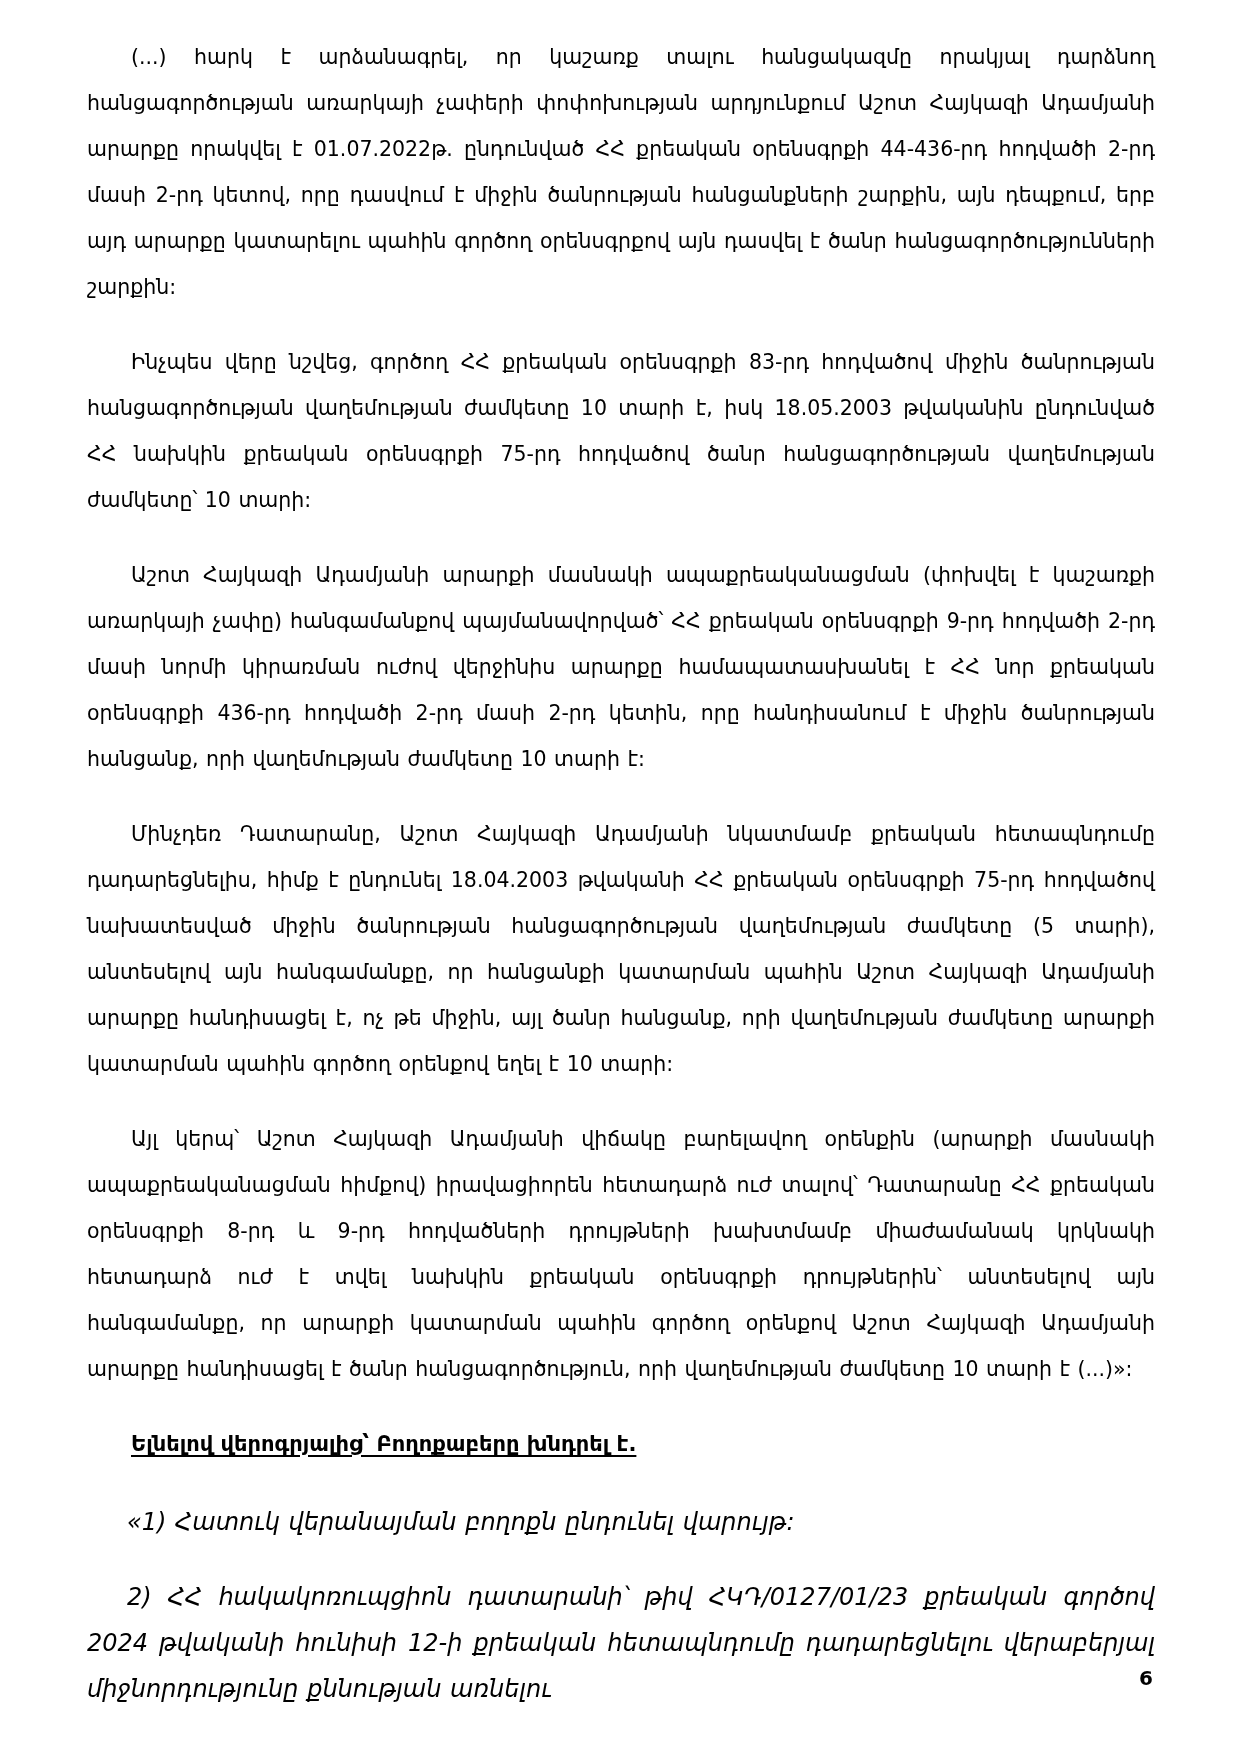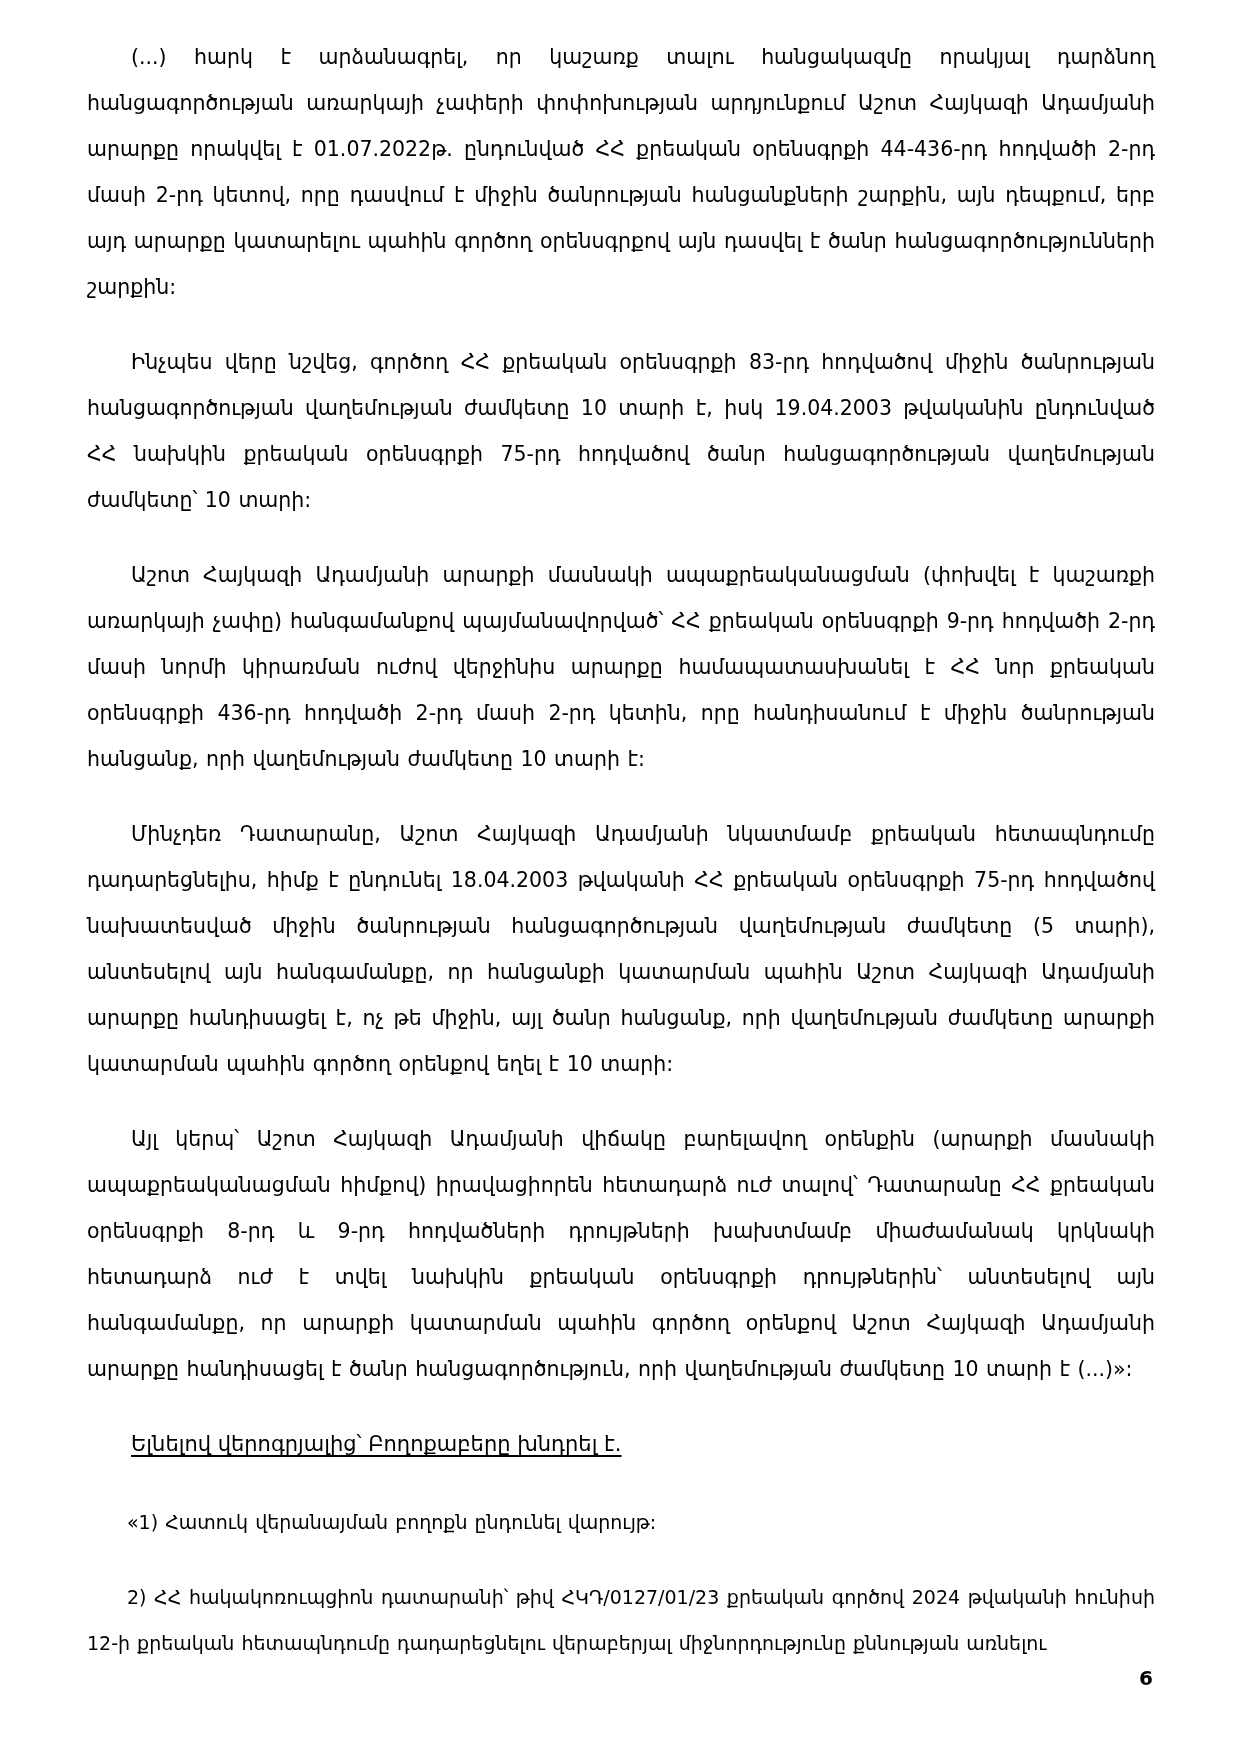--- a/index.html
+++ b/index.html
@@ -21,31 +21,32 @@
     font-size: 20.5px;
     line-height: 46px;
     text-align: justify;
     text-align-last: left;
     text-indent: 44px;
     margin: 0 0 29px 0;
     word-spacing: 1px;
   }
   .section-heading {
     font-style: normal;
-    font-weight: normal;
+    font-weight: bold;
     text-decoration: underline;
     text-decoration-thickness: 2px;
     text-underline-offset: 4px;
     font-size: 21px;
     line-height: 46px;
     text-indent: 44px;
     margin: 16px 0 32px 0;
   }
   .quote-par {
-    font-size: 19px;
+    font-style: italic;
+    font-size: 24px;
     line-height: 46px;
     text-align: justify;
     text-align-last: left;
     text-indent: 40px;
     margin: 0 0 29px 0;
     word-spacing: 1px;
   }
   .page-number {
     position: absolute;
     top: 1664px;
@@ -53,21 +54,21 @@
     font-style: normal;
     font-weight: bold;
     font-size: 20px;
     line-height: 28px;
   }
 </style>
 </head>
 <body>
 
 <p class="body-par">(...) հարկ է արձանագրել, որ կաշառք տալու հանցակազմը որակյալ դարձնող հանցագործության առարկայի չափերի փոփոխության արդյունքում Աշոտ Հայկազի Ադամյանի արարքը որակվել է 01.07.2022թ. ընդունված ՀՀ քրեական օրենսգրքի 44-436-րդ հոդվածի 2-րդ մասի 2-րդ կետով, որը դասվում է միջին ծանրության հանցանքների շարքին, այն դեպքում, երբ այդ արարքը կատարելու պահին գործող օրենսգրքով այն դասվել է ծանր հանցագործությունների շարքին:</p>
-<p class="body-par">Ինչպես վերը նշվեց, գործող ՀՀ քրեական օրենսգրքի 83-րդ հոդվածով միջին ծանրության հանցագործության վաղեմության ժամկետը 10 տարի է, իսկ 19.04.2003 թվականին ընդունված ՀՀ նախկին քրեական օրենսգրքի 75-րդ հոդվածով ծանր հանցագործության վաղեմության ժամկետը՝ 10 տարի:</p>
+<p class="body-par">Ինչպես վերը նշվեց, գործող ՀՀ քրեական օրենսգրքի 83-րդ հոդվածով միջին ծանրության հանցագործության վաղեմության ժամկետը 10 տարի է, իսկ 18.05.2003 թվականին ընդունված ՀՀ նախկին քրեական օրենսգրքի 75-րդ հոդվածով ծանր հանցագործության վաղեմության ժամկետը՝ 10 տարի:</p>
 <p class="body-par">Աշոտ Հայկազի Ադամյանի արարքի մասնակի ապաքրեականացման (փոխվել է կաշառքի առարկայի չափը) հանգամանքով պայմանավորված՝ ՀՀ քրեական օրենսգրքի 9-րդ հոդվածի 2-րդ մասի նորմի կիրառման ուժով վերջինիս արարքը համապատասխանել է ՀՀ նոր քրեական օրենսգրքի 436-րդ հոդվածի 2-րդ մասի 2-րդ կետին, որը հանդիսանում է միջին ծանրության հանցանք, որի վաղեմության ժամկետը 10 տարի է:</p>
 <p class="body-par">Մինչդեռ Դատարանը, Աշոտ Հայկազի Ադամյանի նկատմամբ քրեական հետապնդումը դադարեցնելիս, հիմք է ընդունել 18.04.2003 թվականի ՀՀ քրեական օրենսգրքի 75-րդ հոդվածով նախատեսված միջին ծանրության հանցագործության վաղեմության ժամկետը (5 տարի), անտեսելով այն հանգամանքը, որ հանցանքի կատարման պահին Աշոտ Հայկազի Ադամյանի արարքը հանդիսացել է, ոչ թե միջին, այլ ծանր հանցանք, որի վաղեմության ժամկետը արարքի կատարման պահին գործող օրենքով եղել է 10 տարի:</p>
 <p class="body-par">Այլ կերպ՝ Աշոտ Հայկազի Ադամյանի վիճակը բարելավող օրենքին (արարքի մասնակի ապաքրեականացման հիմքով) իրավացիորեն հետադարձ ուժ տալով՝ Դատարանը ՀՀ քրեական օրենսգրքի 8-րդ և 9-րդ հոդվածների դրույթների խախտմամբ միաժամանակ կրկնակի հետադարձ ուժ է տվել նախկին քրեական օրենսգրքի դրույթներին՝ անտեսելով այն հանգամանքը, որ արարքի կատարման պահին գործող օրենքով Աշոտ Հայկազի Ադամյանի արարքը հանդիսացել է ծանր հանցագործություն, որի վաղեմության ժամկետը 10 տարի է (...)»:</p>
 
 <p class="section-heading">Ելնելով վերոգրյալից՝ Բողոքաբերը խնդրել է.</p>
 
 <p class="quote-par">«1) Հատուկ վերանայման բողոքն ընդունել վարույթ:</p>
 <p class="quote-par">2) ՀՀ հակակոռուպցիոն դատարանի՝ թիվ ՀԿԴ/0127/01/23 քրեական գործով 2024 թվականի հունիսի 12-ի քրեական հետապնդումը դադարեցնելու վերաբերյալ միջնորդությունը քննության առնելու</p>
 
 <div class="page-number">6</div>

